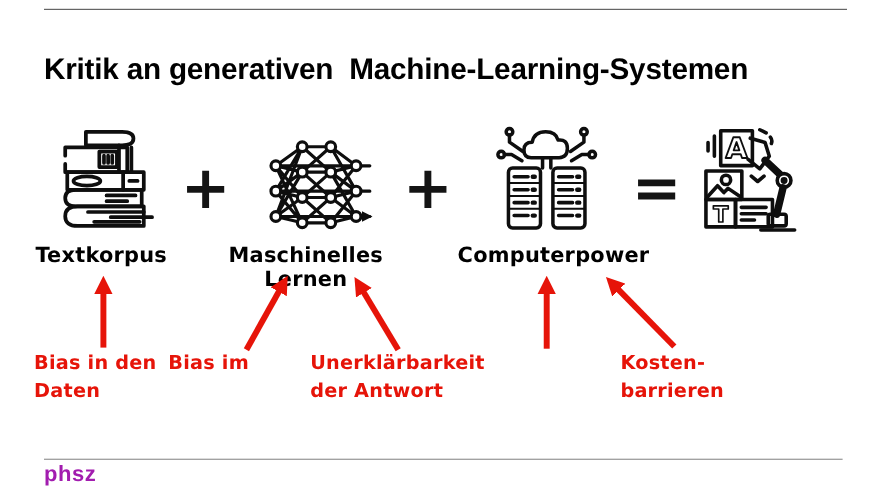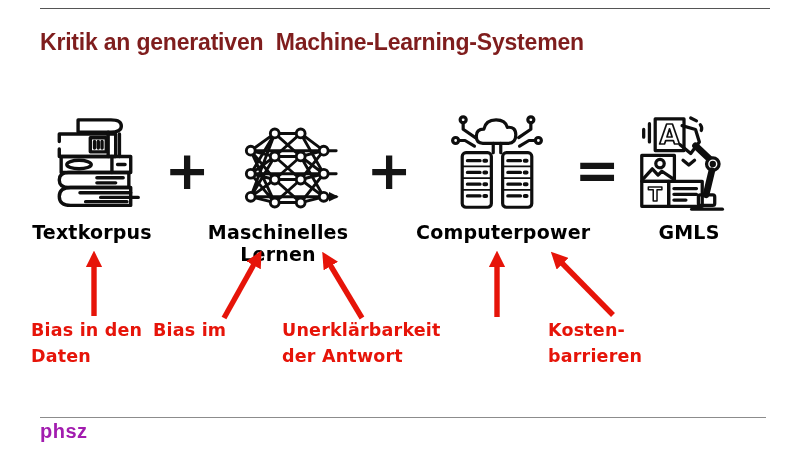--- a/index.html
+++ b/index.html
@@ -1,22 +1,22 @@
 <!DOCTYPE html>
 <html><head>
 <meta charset="utf-8">
 <style>
   html,body{margin:0;padding:0;background:#fff;}
   .canvas{position:relative;width:800px;height:450px;background:#ffffff;overflow:hidden;
           font-family:"DejaVu Sans",sans-serif;color:#111;}
   .rule{position:absolute;background:#6e6e6e;height:1px;}
   .rule.top{left:40px;top:8px;width:730px;background:#555;}
   .rule.bottom{left:40px;top:417px;width:726px;background:#8c8c8c;}
-  .title{position:absolute;left:40px;top:14px;font-family:"Liberation Sans",sans-serif;
-         font-weight:bold;font-size:23px;letter-spacing:-0.2px;color:#7f1d1d;white-space:pre;}
+  .title{position:absolute;left:40px;top:30px;font-family:"Liberation Sans",sans-serif;
+         font-weight:bold;font-size:27px;letter-spacing:-0.2px;color:#000000;white-space:pre;}
   .icon{position:absolute;}
   .op{position:absolute;top:136px;height:70px;line-height:70px;width:52px;text-align:center;
       font-family:"DejaVu Sans",sans-serif;font-weight:bold;font-size:54px;color:#141414;}
   .itemlabel{position:absolute;top:221px;height:24px;text-align:center;font-size:19px;
              font-weight:600;color:#000000;letter-spacing:0.2px;}
   .crit{position:absolute;top:317px;text-align:left;color:#e61409;font-weight:bold;
         font-size:17.5px;line-height:26px;letter-spacing:0.2px;}
   .arrows{position:absolute;left:0;top:0;width:800px;height:450px;pointer-events:none;}
   .footer-logo{position:absolute;left:40px;top:420px;font-family:"Liberation Sans",sans-serif;
                font-weight:bold;font-size:20px;letter-spacing:0.5px;color:#a21caf;}
@@ -131,21 +131,20 @@
     <path d="M8,68 L17,58 L23,64.5 L27,60.5 L38,68"></path>
     <rect x="6" y="71" width="28" height="26"></rect>
     <text x="20" y="92" text-anchor="middle" font-family="DejaVu Sans, sans-serif" font-weight="bold" font-size="21" fill="#ffffff" stroke="#0e0e0e" stroke-width="1.6">T</text>
     <rect x="34" y="71" width="35" height="26"></rect>
     <path d="M39.5,78.5 H63 M39.5,84.5 H63 M39.5,90.5 H52"></path>
   </svg>
 
   <div class="itemlabel" style="left:32px;width:120px">Textkorpus</div>
   <div class="itemlabel" style="left:178px;width:200px">Maschinelles Lernen</div>
   <div class="itemlabel" style="left:416px;width:160px">Computerpower</div>
-  <div class="itemlabel" style="left:629px;width:120px">GMLS</div>
 
   <svg class="arrows" viewBox="0 0 800 450">
     <defs>
       <marker id="redhead" viewBox="0 0 8 8" refX="4.5" refY="4" markerWidth="3.1" markerHeight="3.1" orient="auto">
         <path d="M0,0 L8,4 L0,8 Z" fill="#e61409"></path>
       </marker>
     </defs>
     <g stroke="#e61409" stroke-width="5.4" stroke-linecap="butt" fill="none">
       <line x1="94" y1="316" x2="94" y2="258" marker-end="url(#redhead)"></line>
       <line x1="224" y1="318" x2="258" y2="257" marker-end="url(#redhead)"></line>
@@ -161,21 +160,21 @@
   </div>
   <div class="crit" style="left:153px;width:140px">
     <div>Bias im</div>
   </div>
   <div class="crit" style="left:282px;width:160px">
     <div>Unerklärbarkeit</div>
     <div>der Antwort</div>
   </div>
   <div class="crit" style="left:438px;width:120px">
   </div>
-  <div class="crit" style="left:548px;width:120px">
+  <div class="crit" style="left:564px;width:120px">
     <div>Kosten-</div>
     <div>barrieren</div>
   </div>
 
   <div class="rule bottom"></div>
   <div class="footer-logo">phsz</div>
 
 </div>
 
 </body></html>

